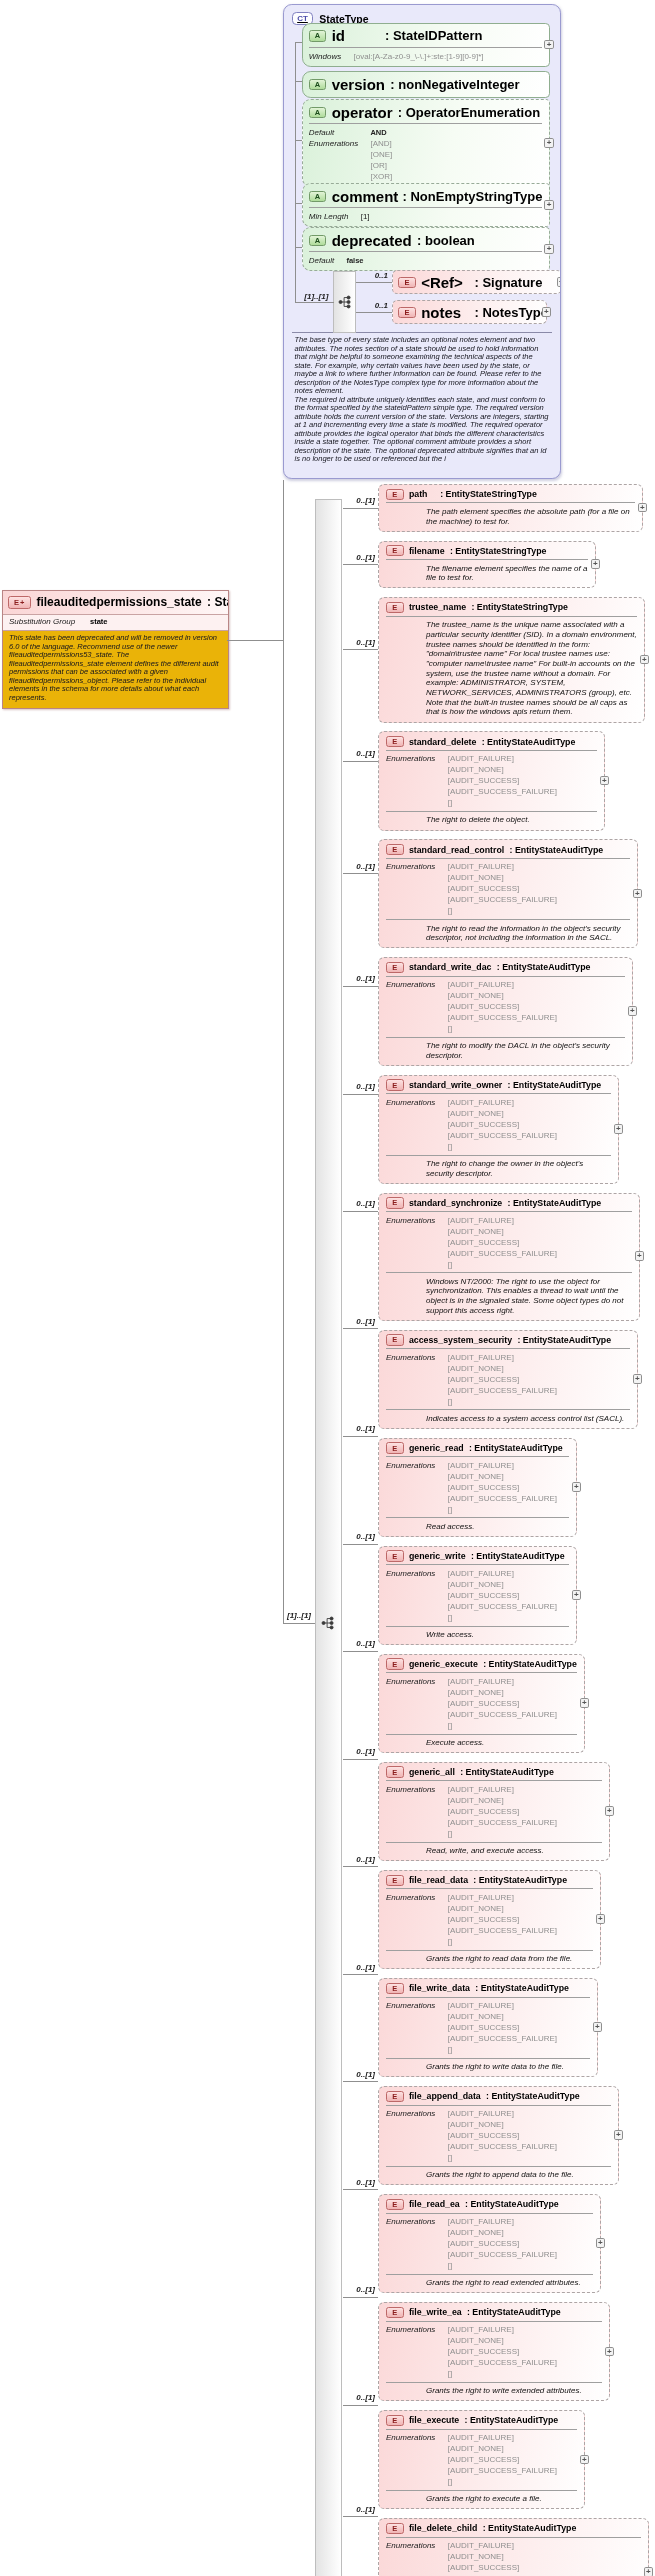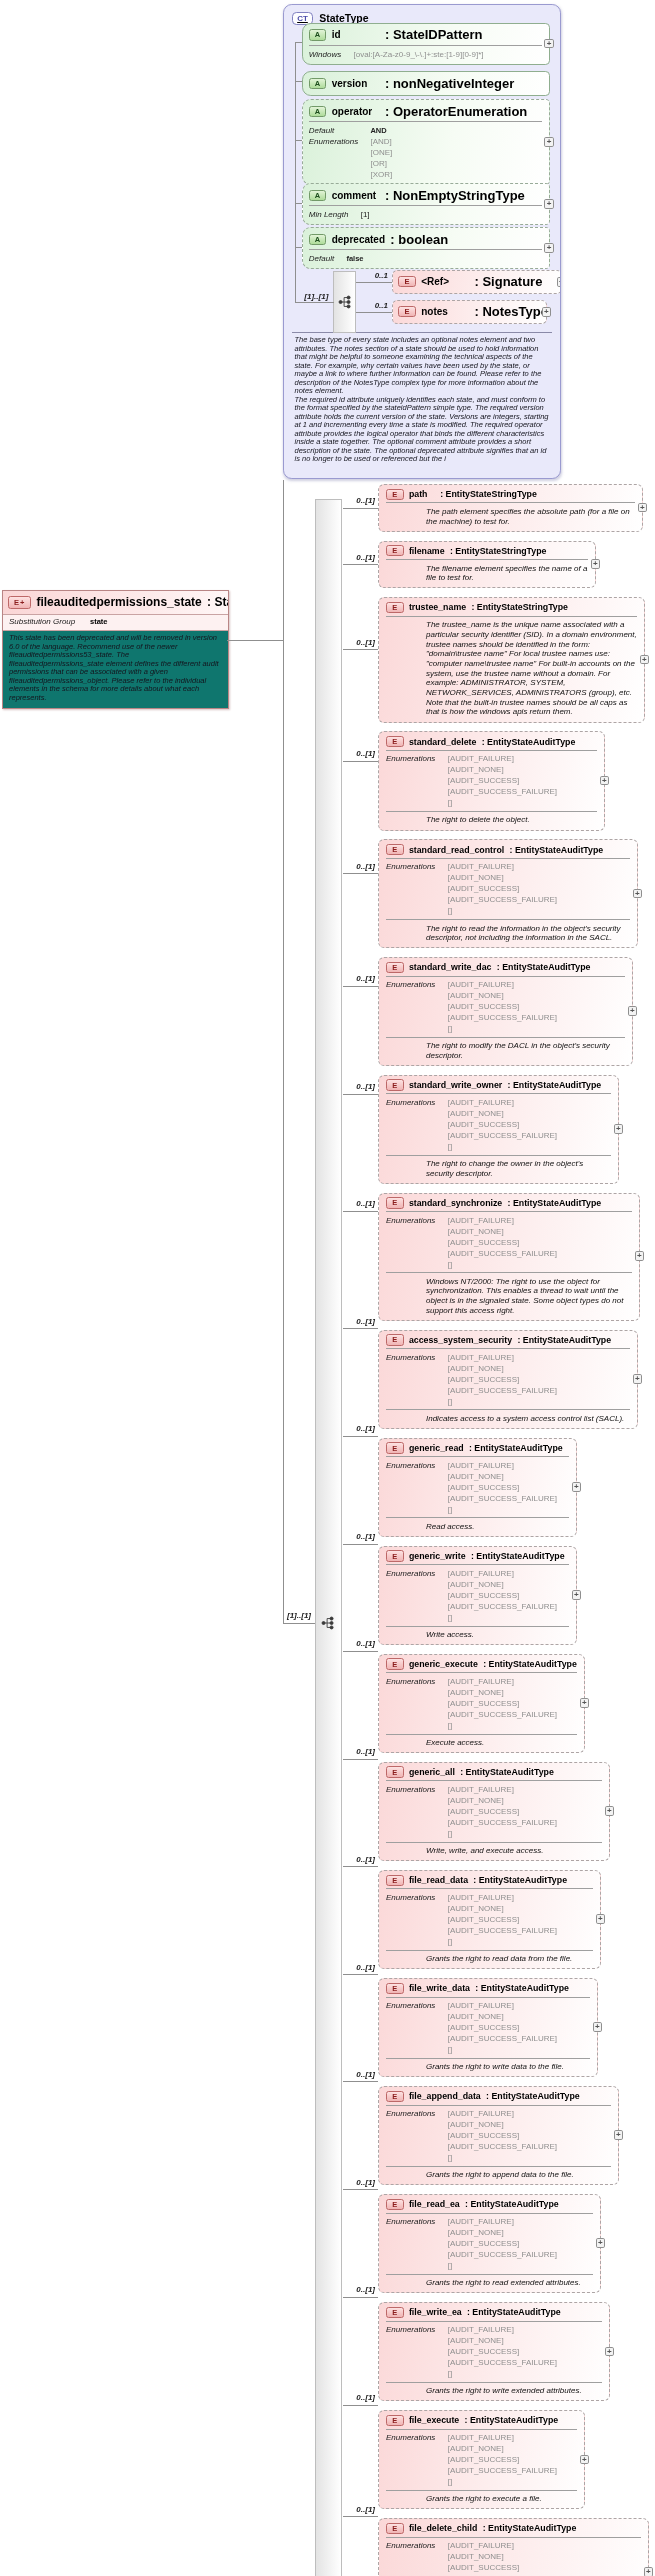--- a/index.html
+++ b/index.html
@@ -3,38 +3,38 @@
 <meta charset="utf-8">
 <style>
   html,body{margin:0;padding:0;background:#fff;}
   .page{position:relative;width:655px;height:2576px;overflow:hidden;background:#fff;
         font-family:"Liberation Sans",sans-serif;color:#000;}
 
   
   .ct-box{position:absolute;left:283px;top:4.4px;width:278px;height:475px;box-sizing:border-box;
           background:#e9e9fa;border:0.9px solid #9a9ad0;border-radius:8.8px;
           box-shadow:0.9px 1.8px 2.6px rgba(120,120,170,.35);overflow:hidden;}
-  .ct-title{position:absolute;left:8px;top:6.2px;display:flex;gap:6.2px;align-items:center;text-decoration:underline;}
+  .ct-title{position:absolute;left:8px;top:6.2px;display:flex;gap:6.2px;align-items:flex-end;text-decoration:underline;}
   .ct-name{font-size:10.5px;font-weight:bold;}
 
   .badge{display:inline-flex;align-items:center;justify-content:center;font-weight:bold;box-sizing:border-box;flex:none;}
   .badge.ct{width:21px;height:13px;border:0.9px solid #8080c0;border-radius:4.4px;background:#fdfdff;color:#4a4aa8;font-size:8px;}
   .badge.a{width:17.6px;height:11.4px;border:0.9px solid #729a68;border-radius:2.6px;
            background:linear-gradient(#e2f4d7,#aedc9a);color:#1c4d1c;font-size:7.5px;}
   .badge.e{width:17.6px;height:11.4px;border:0.9px solid #bd6868;border-radius:2.6px;
            background:linear-gradient(#fde2e2,#f0b4b4);color:#8b1d1d;font-size:7.5px;}
   .badge.eplus{width:23px;height:12.3px;border:0.9px solid #bd6868;border-radius:2.6px;
            background:linear-gradient(#fde2e2,#f0b4b4);color:#8b1d1d;font-size:7.5px;letter-spacing:0.9px;}
 
   .abox{position:absolute;left:17.6px;width:248px;box-sizing:border-box;
         background:linear-gradient(100deg,#daf1da,#f6fcf4 60%,#ffffff);
         border:0.9px solid #8fae8f;border-radius:8.8px 4.4px 4.4px 8.8px;padding:3.5px 6.2px 4.4px 6.2px;}
   .abox.dashed{border-style:dashed;border-color:#98ab98;}
   .bh{display:flex;align-items:center;gap:5.3px;white-space:nowrap;}
-  .bname{font-size:10px;font-weight:bold;min-width:48px;display:inline-block;}
+  .bname{font-size:15px;font-weight:bold;min-width:48px;display:inline-block;}
   .ebox .bname{min-width:26px;}
   .btype{font-size:13px;font-weight:bold;}
   .sep{border-top:0.9px solid #9f9f9f;margin:2.6px 0;}
   .ftable{display:table;font-size:8px;line-height:11px;margin-top:0.9px;}
   .frow{display:table-row;}
   .flabel{display:table-cell;font-style:italic;color:#222;padding-right:12.3px;white-space:nowrap;}
   .fval{display:table-cell;white-space:pre-line;color:#222;}
   .fval.b{font-weight:bold;font-size:7.5px;}
   .fval.m{color:#8f8f8f;}
 
@@ -59,21 +59,21 @@
   
   .root-box{position:absolute;left:1.8px;top:590px;width:227px;box-sizing:border-box;background:#fffafa;
             border:0.9px solid #b98585;box-shadow:0.9px 0.9px 1.8px rgba(150,90,90,.35);}
   .root-h{display:flex;align-items:center;gap:5.3px;padding:4.4px 5.3px;white-space:nowrap;overflow:hidden;
           background:linear-gradient(90deg,#fad6d6,#fff6f6);border-bottom:0.9px solid #c9a3a3;}
   .root-name,.root-type{font-size:12px;font-weight:bold;}
   .sg-row{display:flex;align-items:baseline;font-size:8px;padding:2.6px 6.2px 3.5px 6.2px;border-bottom:0.9px solid #c9a3a3;
           background:#fdf1f1;}
   .sg-label{font-style:italic;color:#222;width:81px;flex:none;}
   .sg-val{font-weight:bold;font-size:7.5px;}
-  .root-doc{font-size:7.5px;line-height:8.5px;font-style:italic;color:#14141d;padding:3.5px 6.2px 5.3px 6.2px;background:#0f766e;}
+  .root-doc{font-size:7.5px;line-height:8.5px;font-style:italic;color:#14141d;padding:3.5px 6.2px 5.3px 6.2px;background:#eab308;}
 
   
   #elements-col{position:absolute;left:378px;top:484px;width:274px;}
   .ebox{position:relative;box-sizing:border-box;margin-bottom:8.8px;
         background:linear-gradient(100deg,#fbd8d8,#fdeeee 55%,#ffffff);
         border:0.9px dashed #ada5a5;border-radius:6.2px;padding:3.5px 7px 4.4px 7px;}
   .ebox .bh{gap:5.3px;}
   .ebox .bname,.ebox .btype{font-size:8.8px;}
   .edoc{font-size:8px;line-height:9.7px;font-style:italic;color:#101010;padding-top:0.9px;margin-left:40px;}
 </style>
@@ -448,21 +448,21 @@
           <div class="frow">
             <div class="flabel">Enumerations</div>
             <div class="fval m">[AUDIT_FAILURE]
 [AUDIT_NONE]
 [AUDIT_SUCCESS]
 [AUDIT_SUCCESS_FAILURE]
 []</div>
           </div>
         </div>
         <div class="sep"></div>
-        <div class="edoc">Write, write, and execute access.</div>
+        <div class="edoc">Read, write, and execute access.</div>
         <div class="expand">+</div>
       </div>
       <div class="ebox" style="width: 223px;">
         <div class="bh">
           <span class="badge e">E</span>
           <span class="bname">file_read_data</span>
           <span class="btype">: EntityStateAuditType</span>
         </div>
         <div class="sep"></div>
         <div class="ftable">

